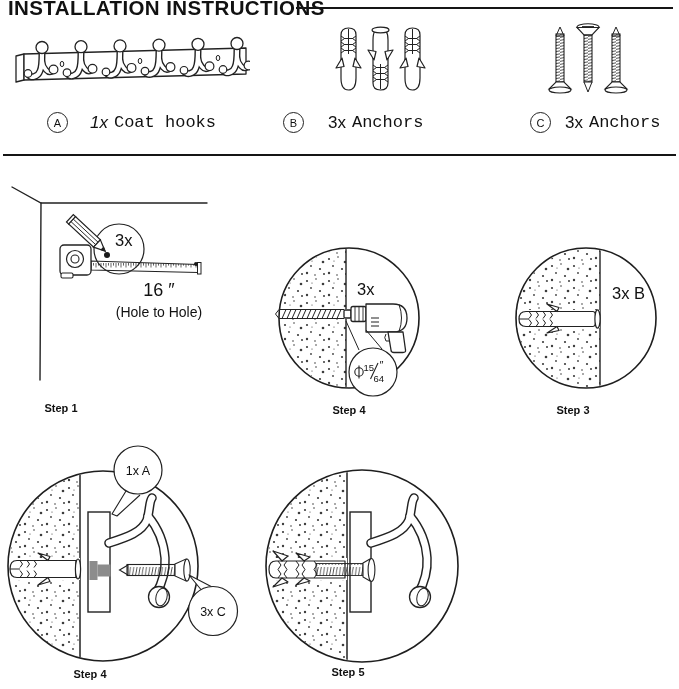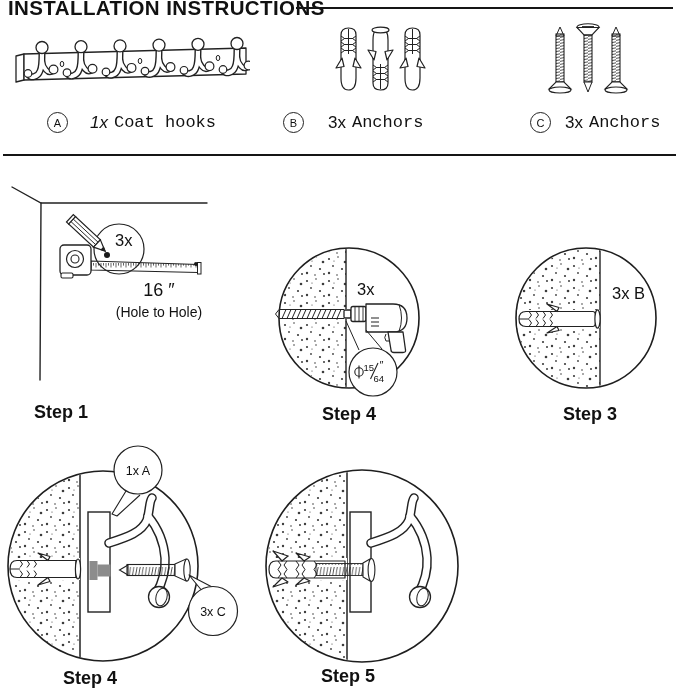--- a/index.html
+++ b/index.html
@@ -5,21 +5,21 @@
   html,body{margin:0;padding:0;background:#fff;}
   .sheet{position:relative;width:679px;height:689px;background:#fff;overflow:hidden;
          font-family:"Liberation Sans","DejaVu Sans",sans-serif;color:#111;}
   .abs{position:absolute;}
   .page-title{left:8px;top:-4px;font-size:20.5px;font-weight:600;letter-spacing:.4px;margin:0;white-space:nowrap;}
   .rule{background:#151515;height:2px;}
   .part-label{display:flex;align-items:center;top:112px;font-size:17px;white-space:nowrap;}
   .badge{width:19px;height:19px;border:1.4px solid #222;border-radius:50%;display:flex;
          align-items:center;justify-content:center;font-size:11px;flex:0 0 auto;}
   .gap-s{margin-left:22px;font-style:italic;} .gap-m{margin-left:24px;} .gap-q{margin-left:6px;font-family:Liberation Mono, monospace;}
-  .step-label{font-weight:bold;font-size:18px;transform:translateX(-50%);white-space:nowrap;}
+  .step-label{font-weight:bold;font-size:11px;transform:translateX(-50%);white-space:nowrap;}
   svg text{fill:#111;stroke:none;font-family:"Liberation Sans","DejaVu Sans",sans-serif;}
 </style>
 </head>
 <body>
 
 <div class="sheet">
 
   <h1 class="abs page-title">INSTALLATION INSTRUCTIONS</h1>
   <div class="abs rule" style="left:296px;top:7px;width:377px;"></div>
 
@@ -344,17 +344,17 @@
       <path d="M152,76 C162,88 168,103 169,118 C170,134 164,147 160,154" stroke="#222" stroke-width="9.5"></path>
       <path d="M113,103 C132,97 146,92 151,80 C154,70 153,62 156,58" stroke="#fff" stroke-width="6.6"></path>
       <path d="M152,76 C162,88 168,103 169,118 C170,134 164,147 160,154" stroke="#fff" stroke-width="6.6"></path>
       <circle cx="162" cy="157" r="10.5" fill="#fff" stroke="#222" stroke-width="1.3"></circle>
       <ellipse cx="164.5" cy="157" rx="5.5" ry="9" stroke="#222" stroke-width="1" transform="rotate(14 164.5 157)"></ellipse>
     </g>
   </svg>
 
   <div class="abs step-label" style="left:61px;top:402px">Step 1</div>
   <div class="abs step-label" style="left:349px;top:404px">Step 4</div>
-  <div class="abs step-label" style="left:590px;top:404px">Step 3</div>
+  <div class="abs step-label" style="left:573px;top:404px">Step 3</div>
   <div class="abs step-label" style="left:90px;top:668px">Step 4</div>
   <div class="abs step-label" style="left:348px;top:666px">Step 5</div>
 
 </div>
 
 </body></html>

